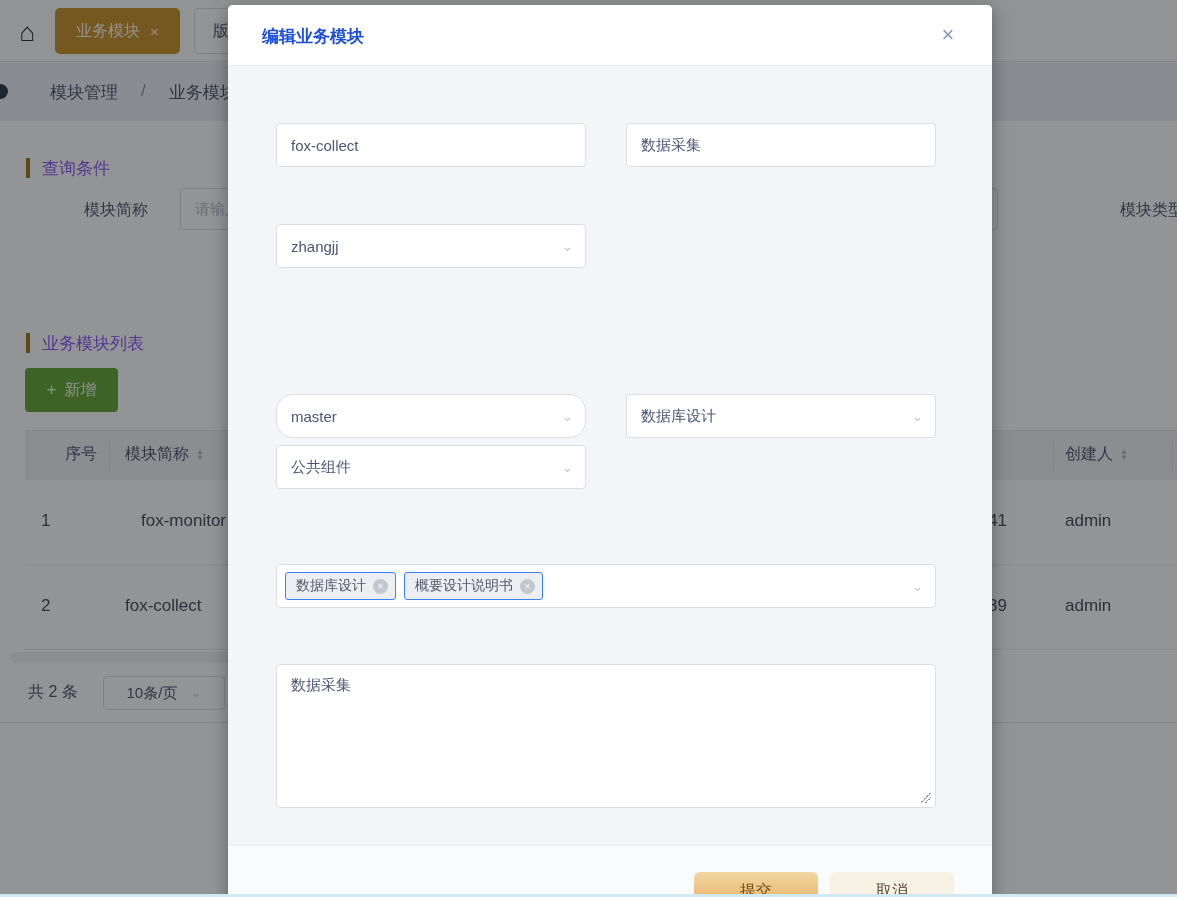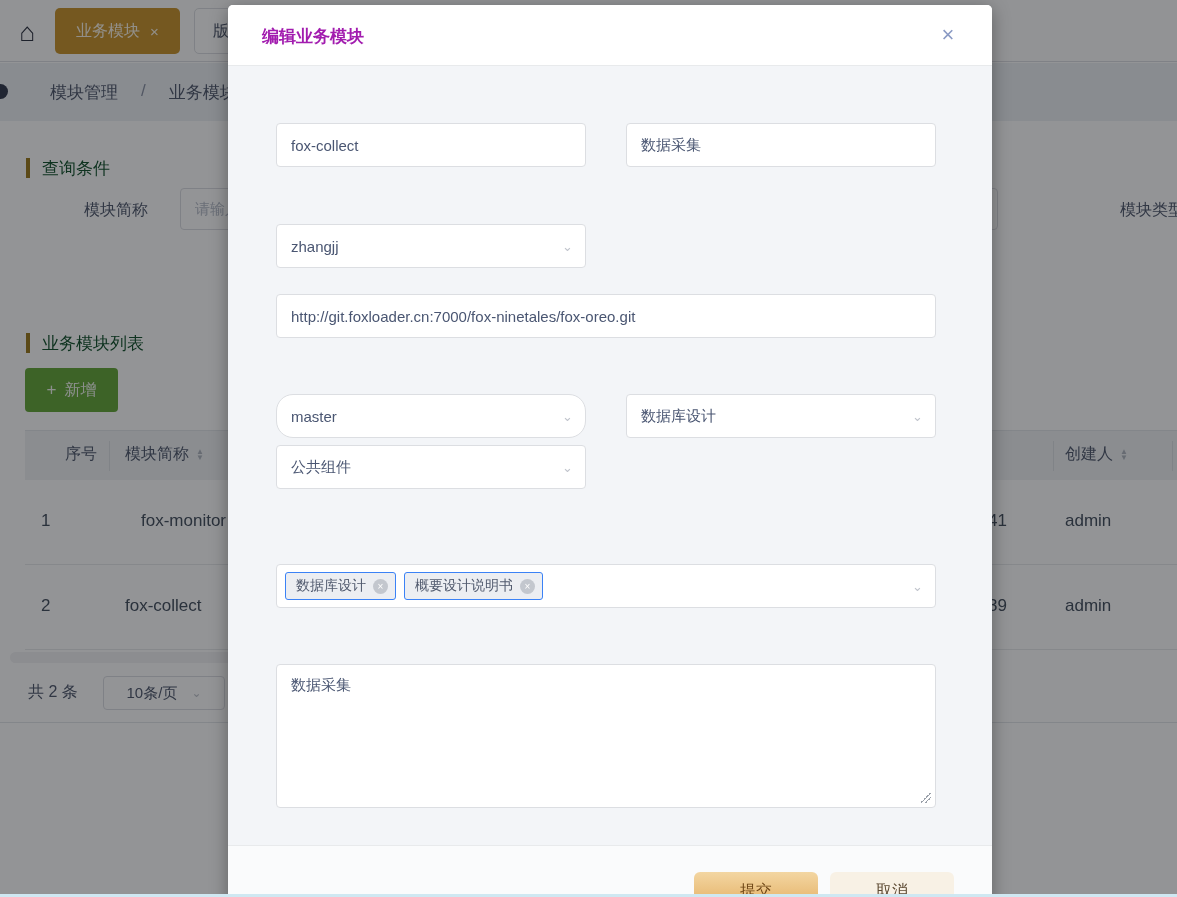--- a/index.html
+++ b/index.html
@@ -15,21 +15,21 @@
   .tab { position:absolute; top:8px; height:46px; border-radius:5px; display:flex; align-items:center; justify-content:center; font-size:16px; }
   .tab.active { left:55px; width:125px; background:#c9952e; color:#fdf6e8; gap:10px; }
   .tab.plain { left:194px; width:120px; background:#ffffff; border:1px solid #dcdee2; color:#515a6e; justify-content:flex-start; padding-left:18px; }
   .tab-close { font-size:15px; color:#fdf6e8; }
 
   .breadcrumb-bar { position:absolute; left:0; top:63px; width:1177px; height:58px; background:#eef1f5; display:flex; align-items:center; }
   .crumb-icon { position:absolute; left:-7px; top:21px; width:15px; height:15px; border-radius:50%; background:#333a4d; }
   .breadcrumb { position:absolute; left:50px; top:18px; font-size:17px; color:#515a6e; display:flex; gap:23px; }
   .crumb-sep { color:#8a93a5; }
 
-  .sec-title { position:absolute; font-size:17px; color:#14532d; }
+  .sec-title { position:absolute; font-size:17px; color:#8b5cf6; }
   .sec-bar { position:absolute; width:4px; height:20px; background:#9c7a1e; }
 
   .q-label { position:absolute; font-size:16px; color:#515a6e; }
   .q-input { position:absolute; height:42px; background:#fff; border:1px solid #dcdee2; border-radius:4px; font-size:15px; color:#b6bcc8; display:flex; align-items:center; padding-left:14px; }
 
   .add-btn { position:absolute; left:25px; top:368px; width:93px; height:44px; background:#67a83a; border-radius:4px; color:#f2f7ee; font-size:16px; display:flex; align-items:center; justify-content:center; gap:8px; border:none; }
   .plus { font-size:17px; }
 
   .tbl-head { position:absolute; left:25px; top:430px; width:1152px; height:50px; background:#f1f3f5; border-top:1px solid #e3e6ea; }
   .th { position:absolute; top:13px; font-size:16px; color:#515a6e; display:flex; align-items:center; gap:7px; }
@@ -43,21 +43,21 @@
   .pg-size { position:absolute; left:103px; top:676px; width:122px; height:34px; border:1px solid #dcdee2; border-radius:4px; background:#fff; font-size:15px; color:#515a6e; display:flex; align-items:center; justify-content:center; gap:14px; }
   .pg-chev { color:#c0c4cc; font-size:12px; }
   .card-end { position:absolute; left:0; top:722px; width:1177px; height:1px; background:#e3e6ea; }
 
   
   .mask { position:absolute; inset:0; background:rgba(10,12,16,0.44); z-index:50; }
 
   
   .modal { position:absolute; left:228px; top:5px; width:764px; height:900px; background:#f3f5f8; border-radius:5px 5px 0 0; z-index:100; box-shadow:0 4px 18px rgba(0,0,0,.35); }
   .m-head { position:absolute; left:0; top:0; width:764px; height:61px; background:#fff; border-bottom:1px solid #e8eaec; border-radius:5px 5px 0 0; }
-  .m-title { position:absolute; left:34px; top:20px; font-size:17px; font-weight:bold; color:#a21caf; }
+  .m-title { position:absolute; left:34px; top:20px; font-size:17px; font-weight:bold; color:#1d4ed8; }
   .m-close { position:absolute; right:30px; top:16px; width:28px; height:28px; font-size:22px; color:#8a9ac4; display:flex; align-items:center; justify-content:center; cursor:pointer; }
 
   .fld { position:absolute; background:#fff; border:1px solid #dcdee2; border-radius:4px; font-size:15px; color:#4a5672; display:flex; align-items:center; padding:0 14px; }
   .fld .chev { position:absolute; right:12px; color:#c0c4cc; font-size:13px; }
   .col-l { left:48px; width:310px; height:44px; }
   .col-r { left:398px; width:310px; height:44px; }
   .full  { left:48px; width:660px; height:44px; }
 
   .tagsel { gap:8px; padding-left:8px; }
   .tag { height:28px; background:#eceef2; border:1px solid #3b82f6; border-radius:3px; display:flex; align-items:center; gap:7px; padding:0 7px 0 10px; font-size:14px; color:#515a6e; white-space:nowrap; }
@@ -178,23 +178,20 @@
     </div>
     <div class="fld col-r" style="top:118px;">
       <span>数据采集</span>
     </div>
 
     <div class="fld col-l" style="top:219px;">
       <span>zhangjj</span>
       <span class="chev">⌄</span>
     </div>
 
-    <div class="fld full" style="top:289px;">
-      <span>http://git.foxloader.cn:7000/fox-ninetales/fox-oreo.git</span>
-    </div>
 
     <div class="fld col-l" style="top:389px;border-radius:17px;">
       <span>master</span>
       <span class="chev">⌄</span>
     </div>
     <div class="fld col-r" style="top:389px;">
       <span>数据库设计</span>
       <span class="chev">⌄</span>
     </div>
 

